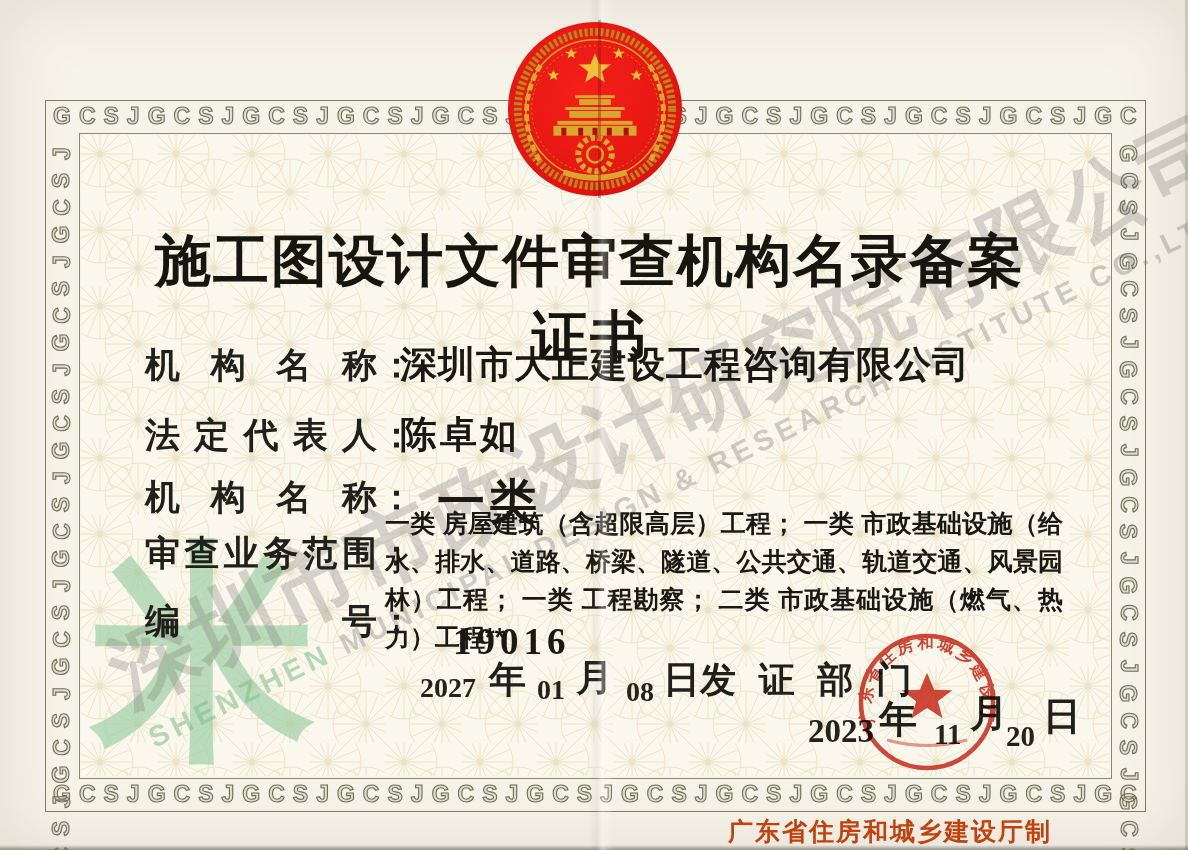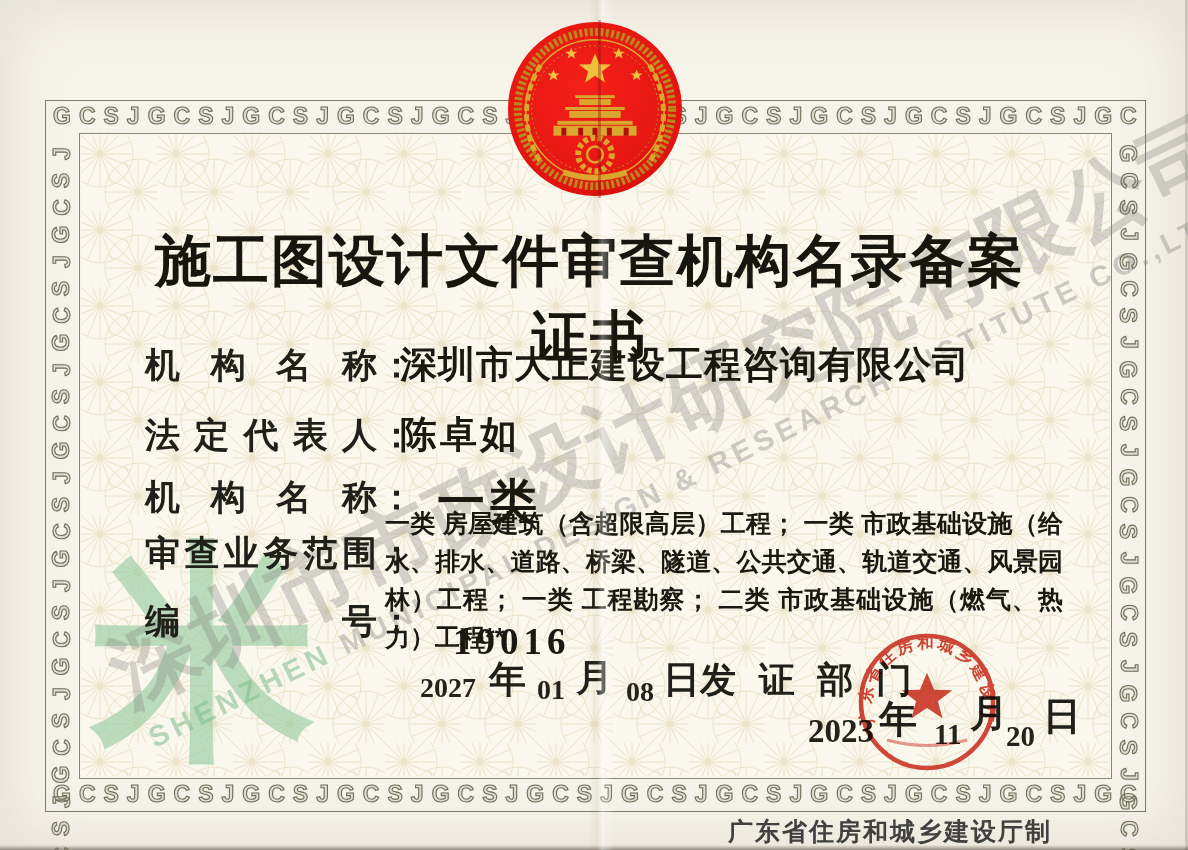--- a/index.html
+++ b/index.html
@@ -66,21 +66,21 @@
 
   
   .idate-num{position:absolute;font-family:"Liberation Serif",serif;font-size:33px;font-weight:bold;color:#23231c;z-index:4;}
   .idate-unit{position:absolute;font-size:38px;font-weight:700;color:#20201a;z-index:4;}
 
   
   .seal{position:absolute;left:852px;top:627px;width:150px;height:150px;z-index:6;
     opacity:.92;mix-blend-mode:multiply;}
 
   .footer{position:absolute;left:728px;top:815px;font-size:25px;font-weight:600;
-    letter-spacing:2px;color:#404040;z-index:4;}
+    letter-spacing:2px;color:#c2410c;z-index:4;}
 </style>
 </head>
 <body>
 
 <div id="cert">
 
   <div class="pattern-area">
     <svg width="1028" height="641" xmlns="http://www.w3.org/2000/svg">
       <defs>
         <g id="flower" stroke="#e8dfbf" stroke-width="1" fill="none">

